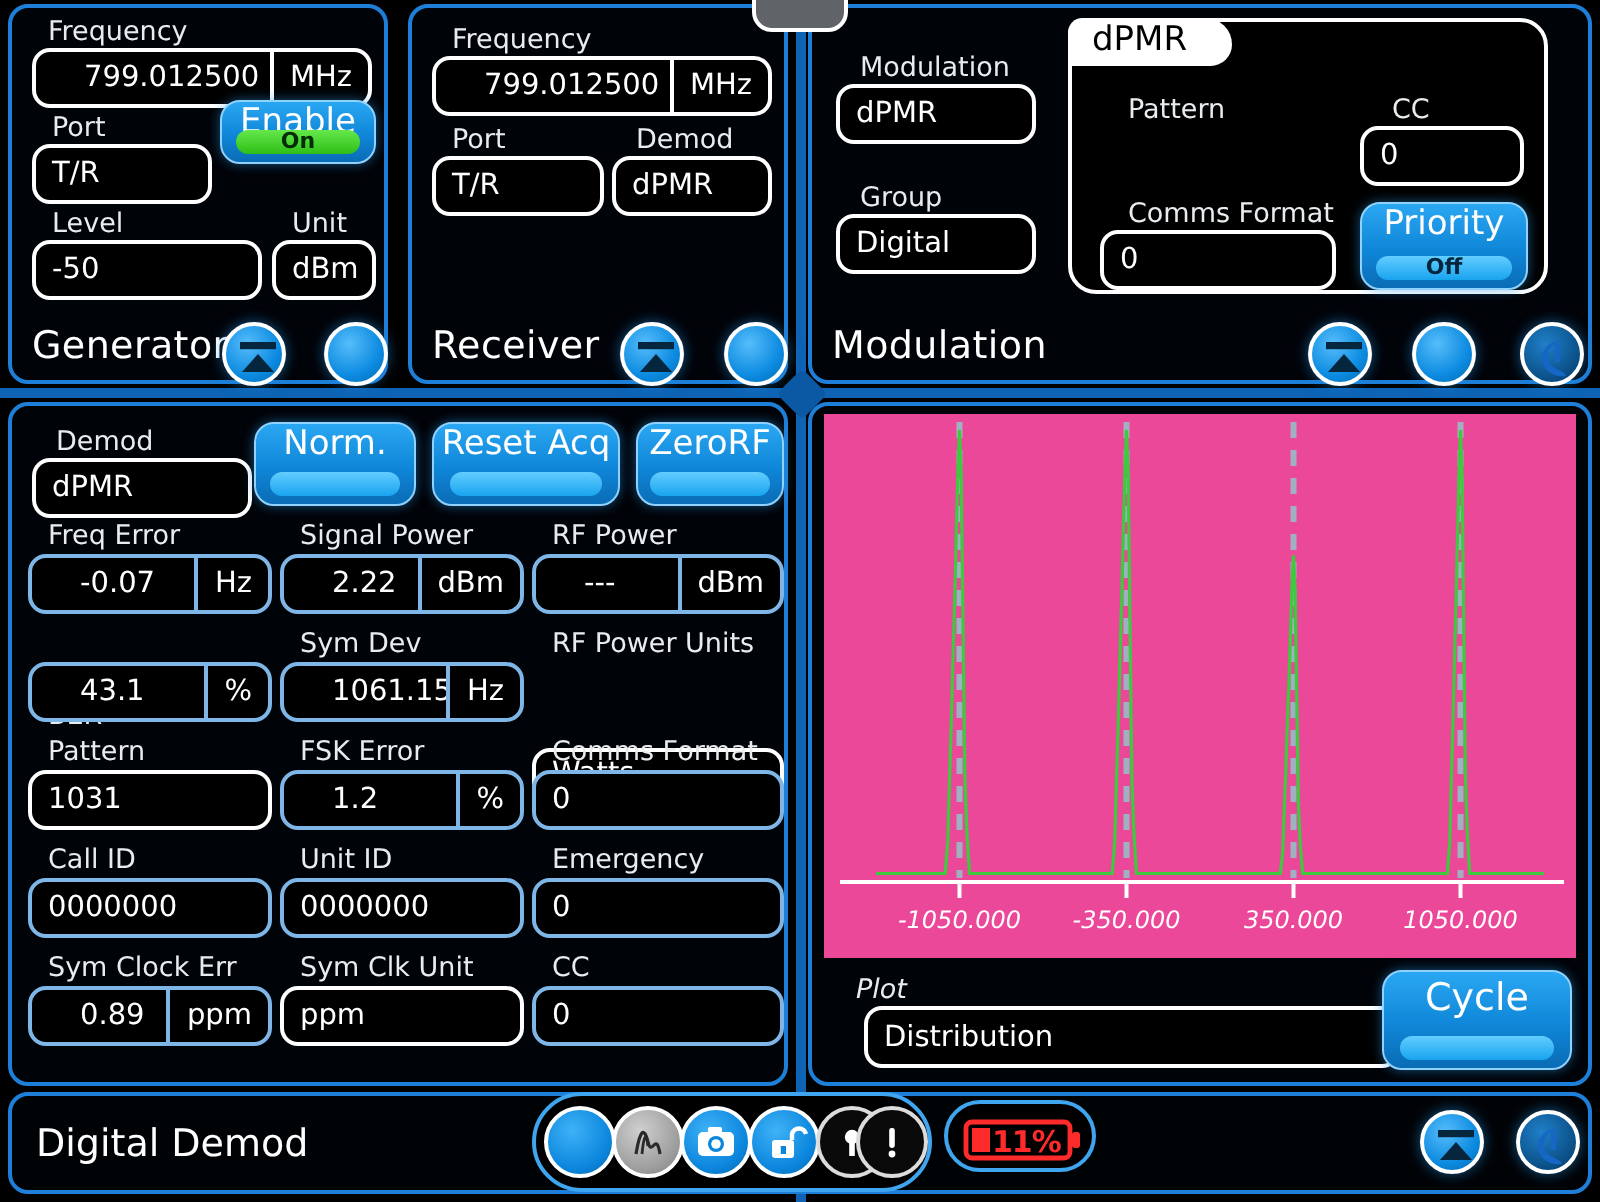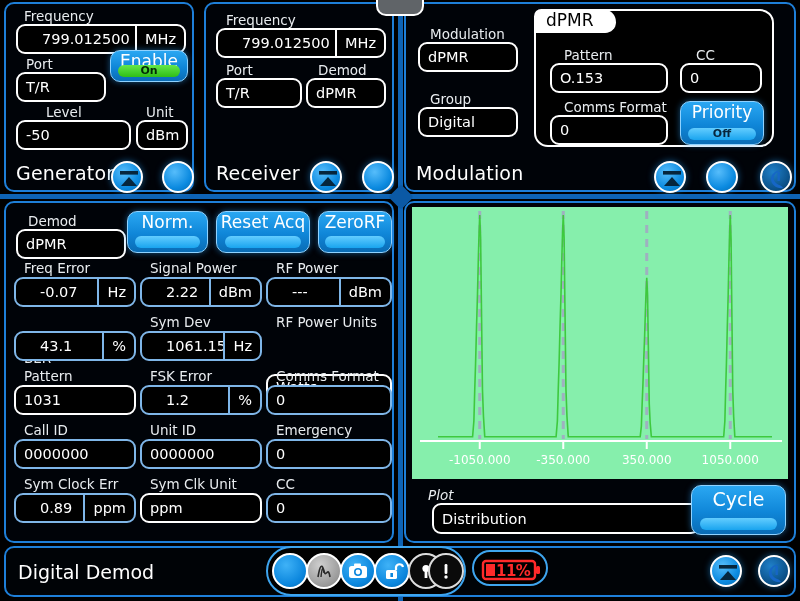--- a/index.html
+++ b/index.html
@@ -133,22 +133,23 @@
     background: #ffffff;
     color: #000000;
     font-size: 17px;
     padding: 1px 22px 3px 12px;
     border-radius: 12px 22px 18px 0;
   }
 
   
   .chart-wrap {
     position: absolute;
-    background: #86efac;
+    background: #ec4899;
     overflow: hidden;
+    font-style: italic;
   }
 
   
   #bottombar {
     position: absolute;
     left: 4px; top: 546px;
     width: 792px; height: 51px;
     background: #000306;
     border: 2px solid #1e7fd8;
     border-radius: 10px;
@@ -245,21 +246,21 @@
     <div class="lbl" style="left:20px; top:52px;">Port</div>
     <div class="box" style="left:10px; top:68px; width:90px; height:30px;">T/R</div>
 
     <div class="btn" style="left:104px; top:46px; width:78px; height:32px;">
       <span class="cap">Enable</span>
       <span class="led green">
         <span class="ledtxt">On</span>
       </span>
     </div>
 
-    <div class="lbl" style="left:20px; top:100px;margin-left:20px;">Level</div>
+    <div class="lbl" style="left:20px; top:100px;">Level</div>
     <div class="box" style="left:10px; top:116px; width:115px; height:30px;">-50</div>
 
     <div class="lbl" style="left:140px; top:100px;">Unit</div>
     <div class="box" style="left:130px; top:116px; width:52px; height:30px;">dBm</div>
 
     <div class="panel-title">Generator</div>
     <div class="cbtn" style="left:105px; top:157px; width:32px; height:32px;">
       <svg width="32" height="32" viewBox="0 0 32 32">
         <rect x="7" y="8" width="18" height="3.6" fill="#06263d"></rect>
         <polygon points="16,14 24,23 8,23" fill="#06263d"></polygon>
@@ -295,21 +296,20 @@
     <div class="lbl" style="left:24px; top:22px;">Modulation</div>
     <div class="box" style="left:12px; top:38px; width:100px; height:30px;">dPMR</div>
 
     <div class="lbl" style="left:24px; top:87px;">Group</div>
     <div class="box" style="left:12px; top:103px; width:100px; height:30px;">Digital</div>
 
     <div class="group" style="left:128px; top:5px; width:240px; height:138px;">
       <div class="group-tab">dPMR</div>
 
       <div class="lbl" style="left:28px; top:36px;">Pattern</div>
-      <div class="box" style="left:14px; top:52px; width:118px; height:30px;">O.153</div>
 
       <div class="lbl" style="left:160px; top:36px;">CC</div>
       <div class="box" style="left:144px; top:52px; width:82px; height:30px;">0</div>
 
       <div class="lbl" style="left:28px; top:88px;">Comms Format</div>
       <div class="box" style="left:14px; top:104px; width:118px; height:30px;">0</div>
 
       <div class="btn" style="left:144px; top:90px; width:84px; height:44px;">
         <span class="cap">Priority</span>
         <span class="led blueled">

